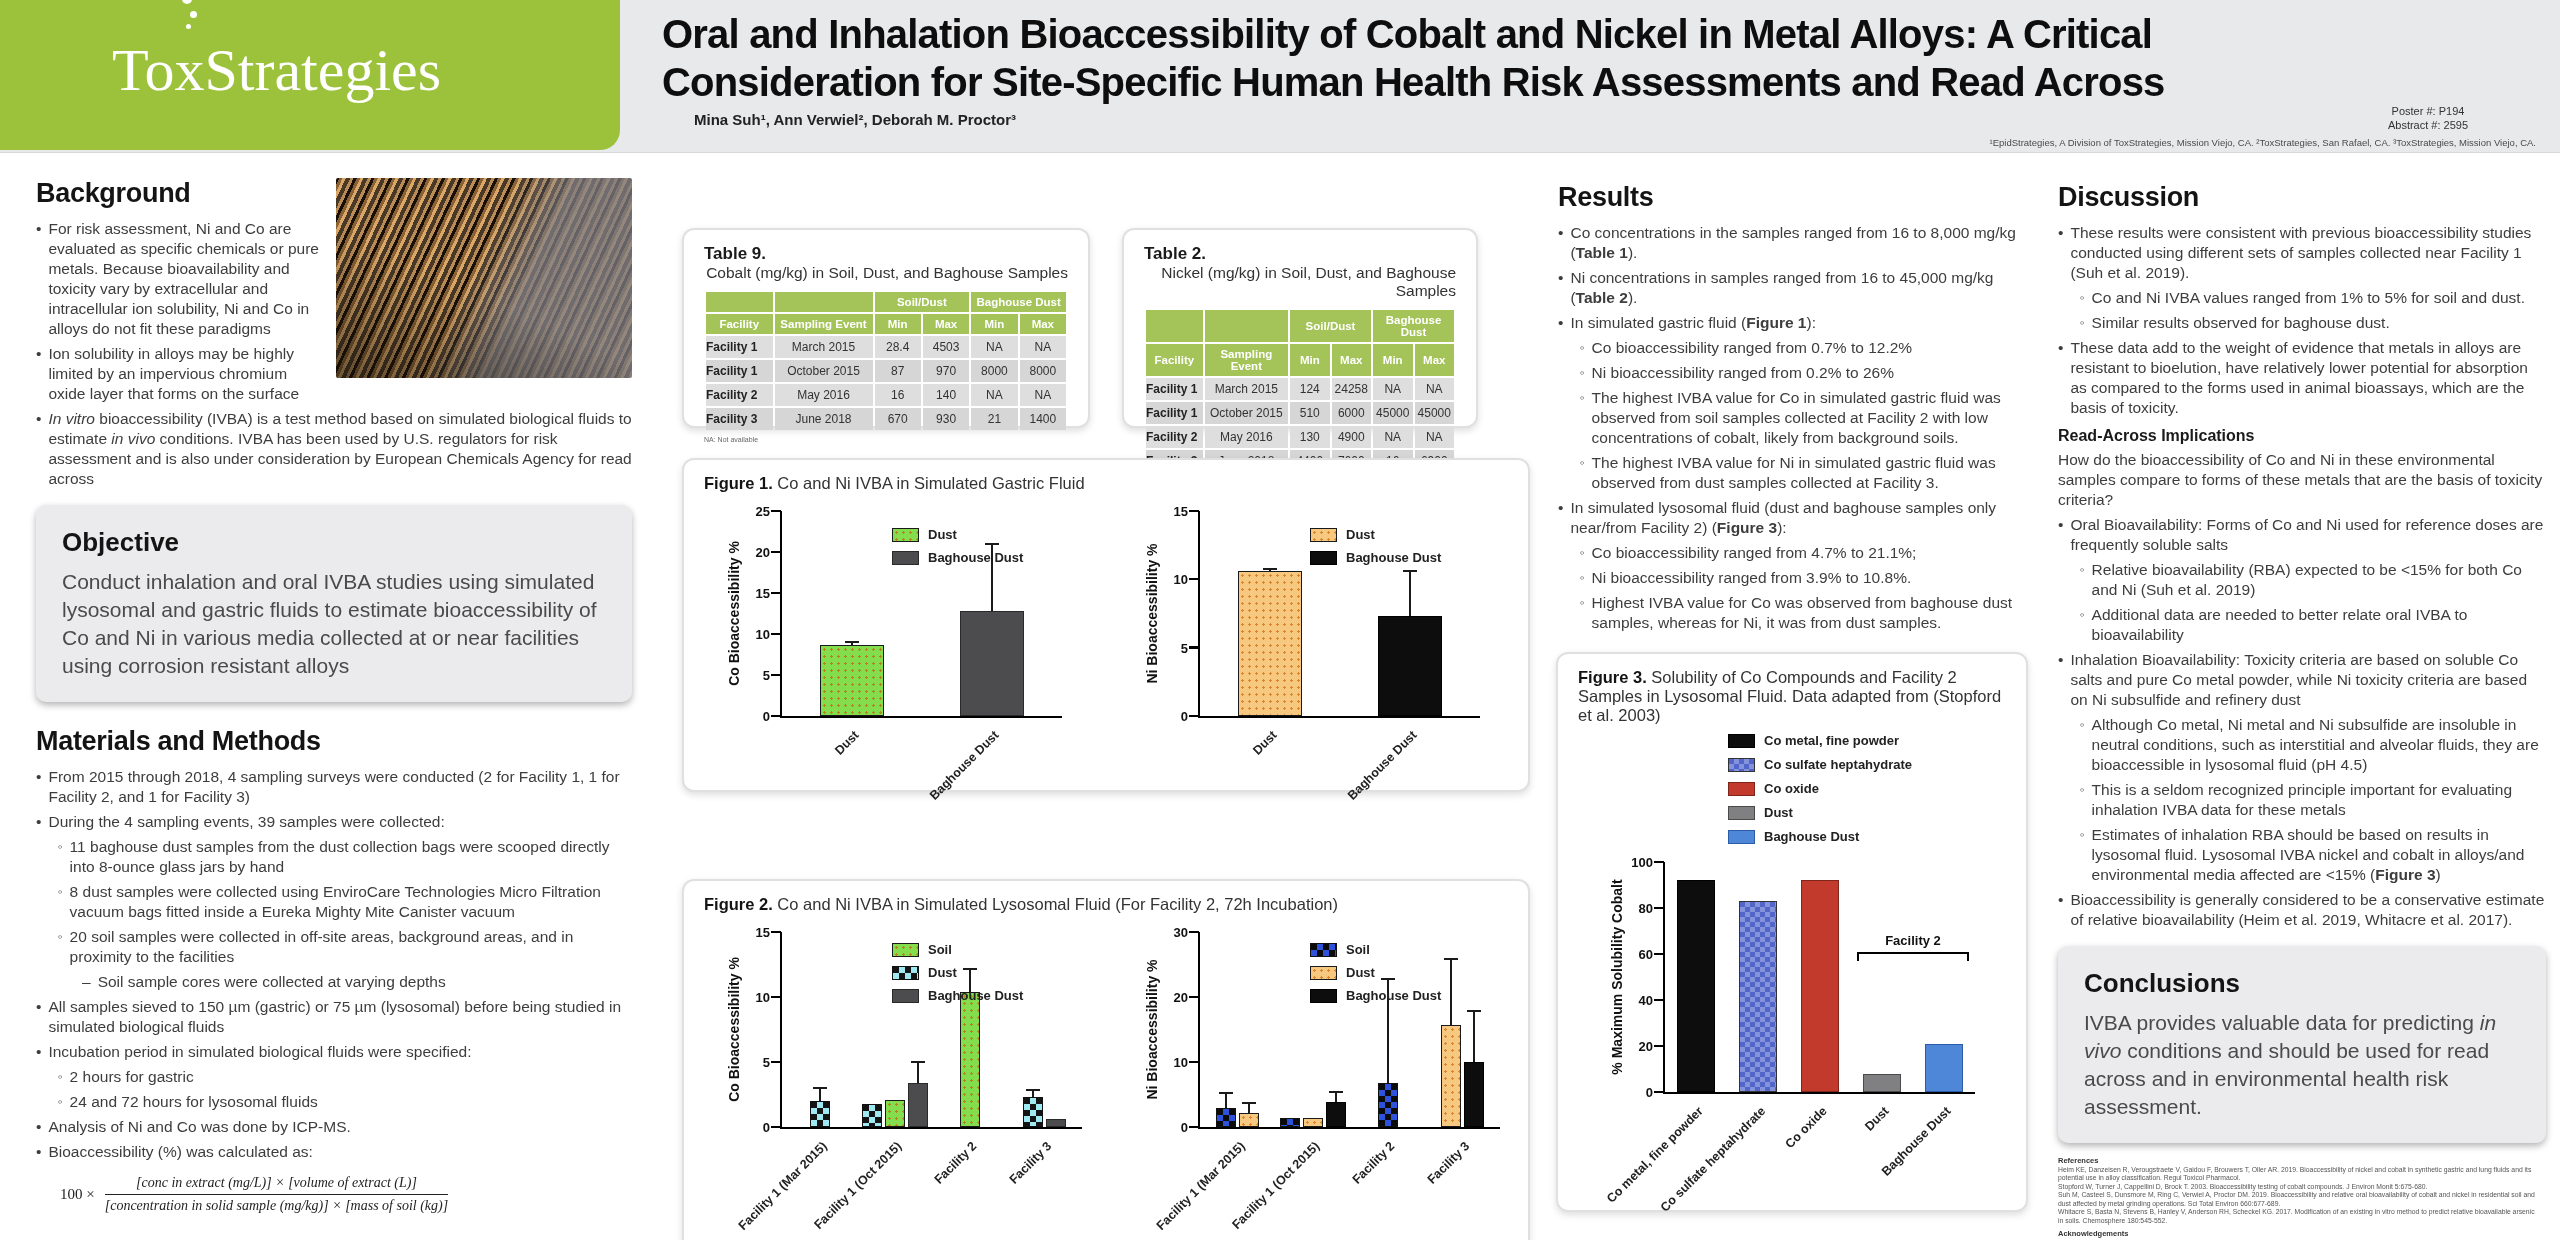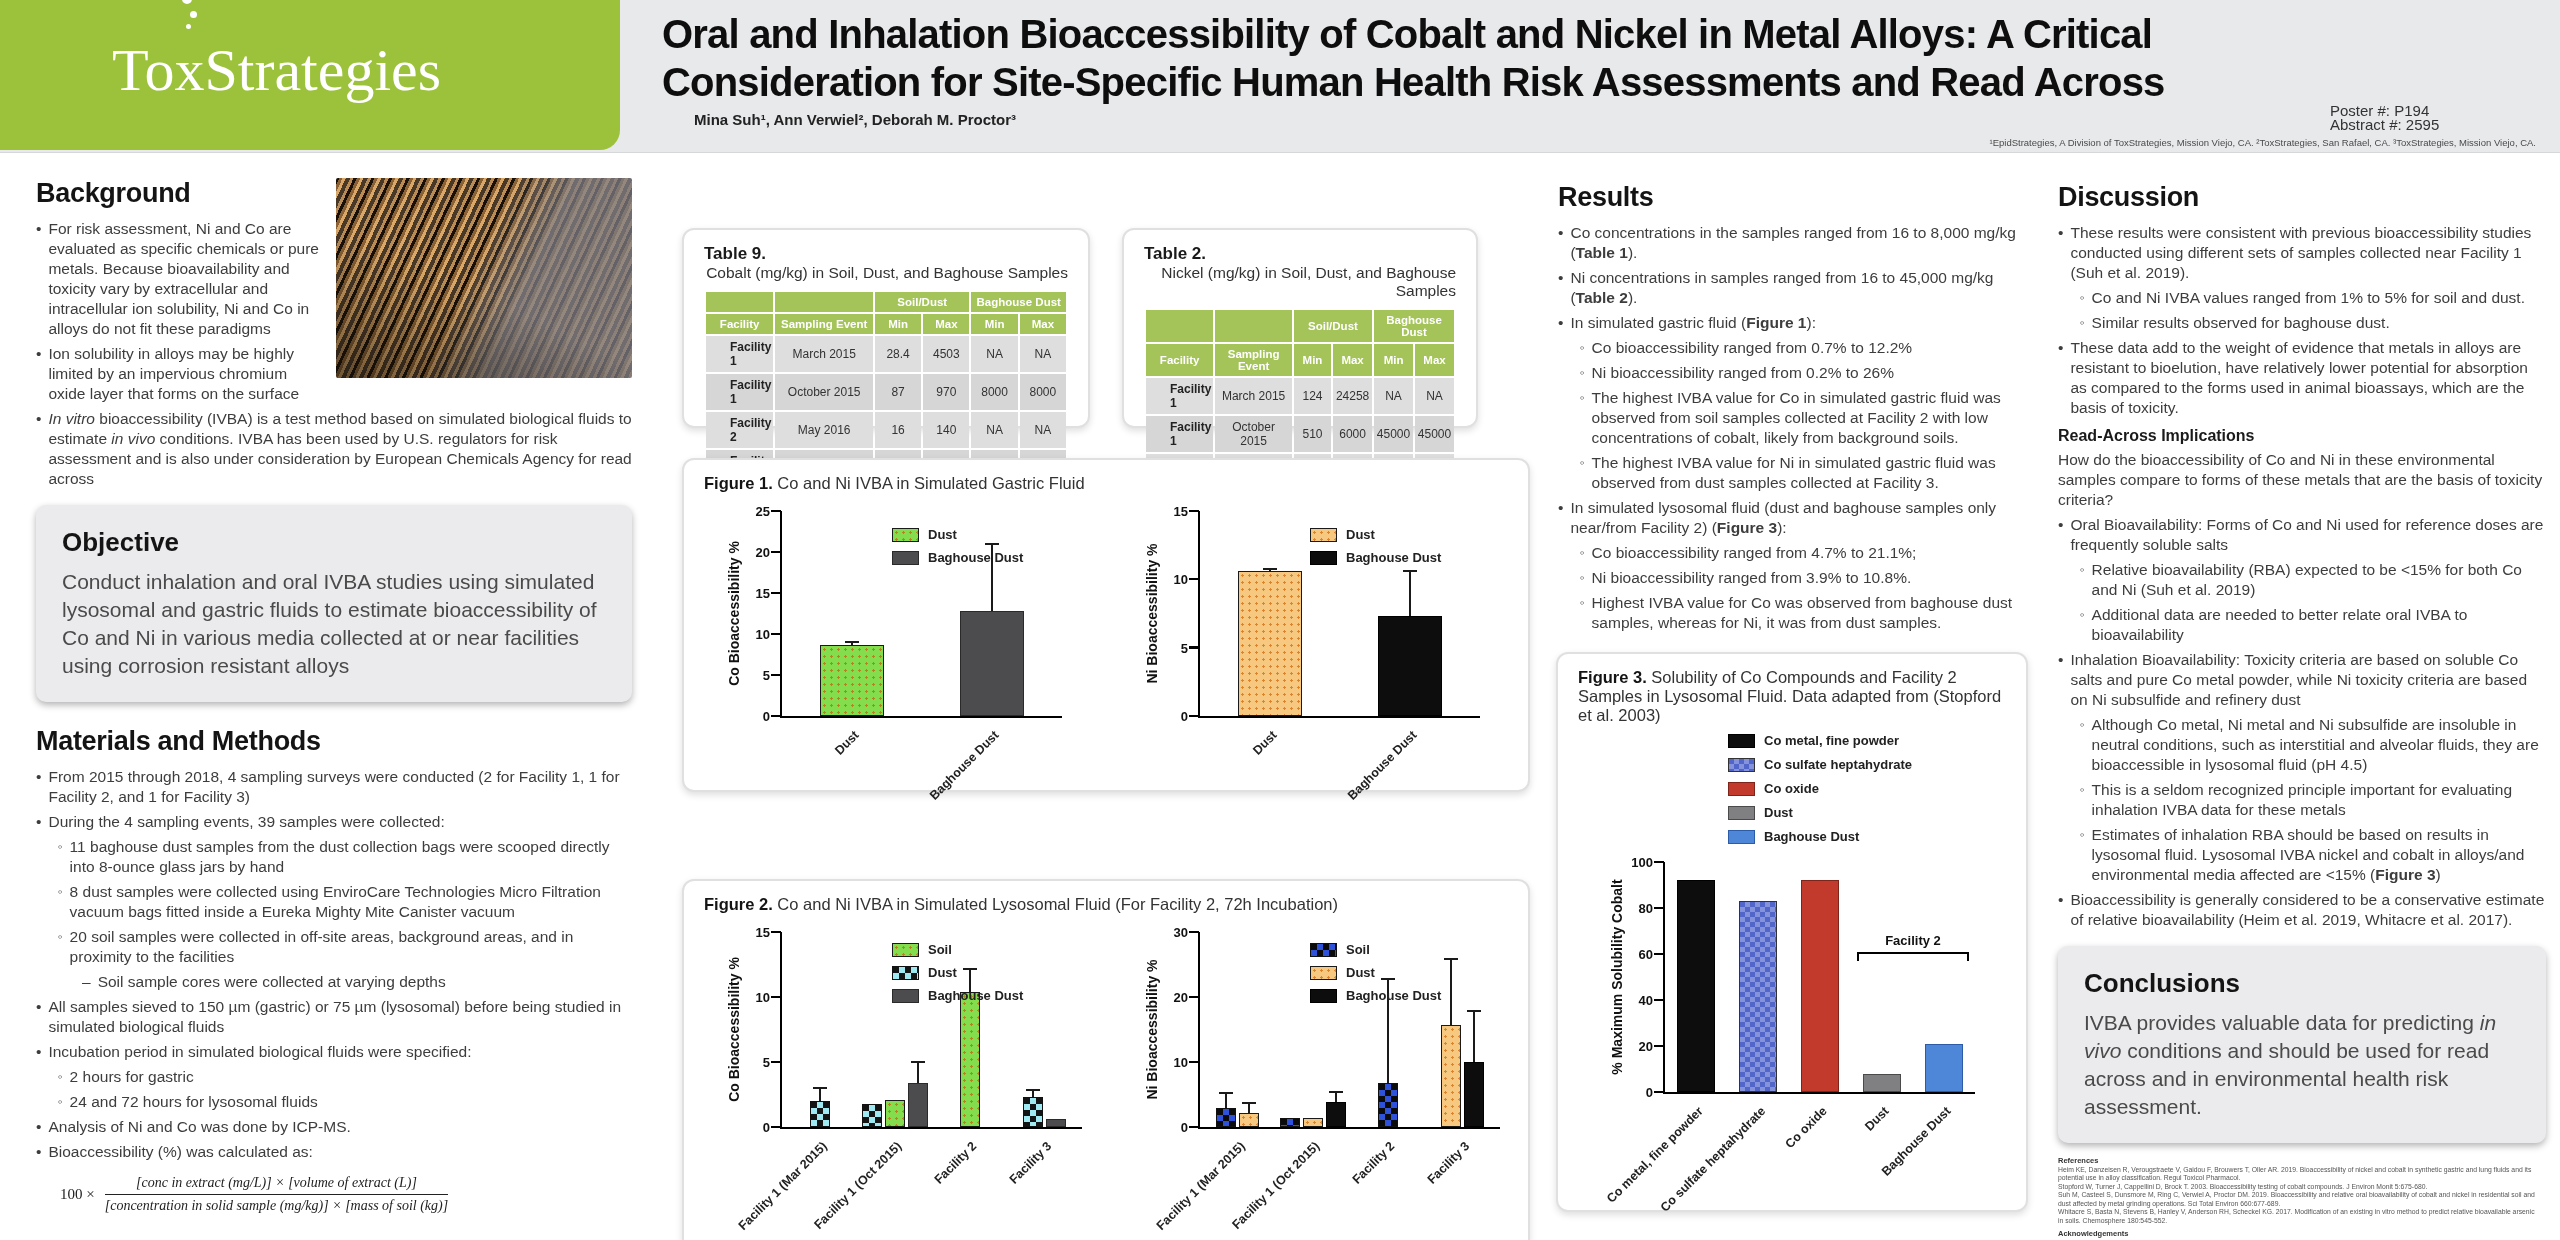--- a/index.html
+++ b/index.html
@@ -13,21 +13,21 @@
   .logo{position:absolute;left:112px;top:36px;font-family:"Liberation Serif","DejaVu Serif",serif;
         font-size:60px;color:#fff;letter-spacing:0;white-space:nowrap;}
   .lx{position:relative;display:inline-block;}
   .lx i{position:absolute;background:#fff;border-radius:50%;display:block;}
   .lx .d1{width:5px;height:5px;left:12px;top:-12px;}
   .lx .d2{width:7px;height:7px;left:16px;top:-25px;}
   .lx .d3{width:10px;height:10px;left:8px;top:-42px;}
   .title{position:absolute;left:662px;top:10px;width:1680px;font-size:40px;line-height:48px;
          font-weight:800;color:#0e0e0e;letter-spacing:-0.8px;}
   .authors{position:absolute;left:694px;top:111px;font-size:15px;color:#222;font-weight:600;}
-  .poster-info{position:absolute;left:2330px;top:104px;width:196px;text-align:left;font-size:15px;line-height:14px;color:#333;}
+  .poster-info{position:absolute;left:2330px;top:104px;width:196px;text-align:center;font-size:11px;line-height:14px;color:#333;}
   .affiliations{position:absolute;left:1480px;top:137px;width:1056px;text-align:right;font-size:9.5px;color:#4a4a4a;}
 
   
   h2.sec{font-size:27px;font-weight:800;color:#141414;margin:0 0 10px 0;letter-spacing:-0.3px;}
   .li{display:flex;gap:7px;margin:5px 0;font-size:15.5px;line-height:20px;}
   .li .blt{flex:0 0 auto;}
   .li.l1{padding-left:22px;}
   .li.l1 .blt{font-size:13px;}
   .li.l2{padding-left:46px;}
   .li-h{font-weight:bold;font-size:16px;color:#1a1a1a;margin:9px 0 5px;}
@@ -64,21 +64,21 @@
   .card .t-text{font-size:15.5px;color:#333;margin-bottom:8px;text-align:right;}
   .figcap{font-size:16.5px;color:#333;margin-bottom:6px;}
   .figcap b{color:#141414;}
   .footnote{font-size:7px;color:#666;margin-top:4px;}
 
   
   table{border-collapse:separate;border-spacing:2px;width:100%;}
   th{background:#a4c45a;color:#fff;font-size:11.5px;padding:4px 2px;font-weight:bold;}
   td{background:#d6d6d6;text-align:center;font-size:12px;padding:4px 2px;color:#333;}
   tr:nth-child(odd) td{background:#dedede;}
-  td.fc{font-weight:bold;text-align:left;padding-left:24px;color:#222;}
+  td.fc{font-weight:bold;text-align:left;padding-left:0;color:#222;}
 
   
   .charts-row{display:flex;gap:36px;padding-left:4px;}
   .chart-unit{position:relative;}
   .plot{position:absolute;border-left:2.5px solid #000;border-bottom:2.5px solid #000;box-sizing:content-box;}
   .bar{position:absolute;bottom:0;box-sizing:border-box;}
   .err{position:absolute;width:2px;background:#1a1a1a;}
   .cap{position:absolute;width:14px;height:2px;background:#1a1a1a;}
   .tk{position:absolute;width:10px;height:2.5px;background:#000;}
   .tl{position:absolute;width:36px;left:-48px;text-align:right;font-weight:bold;font-size:13px;color:#111;}

